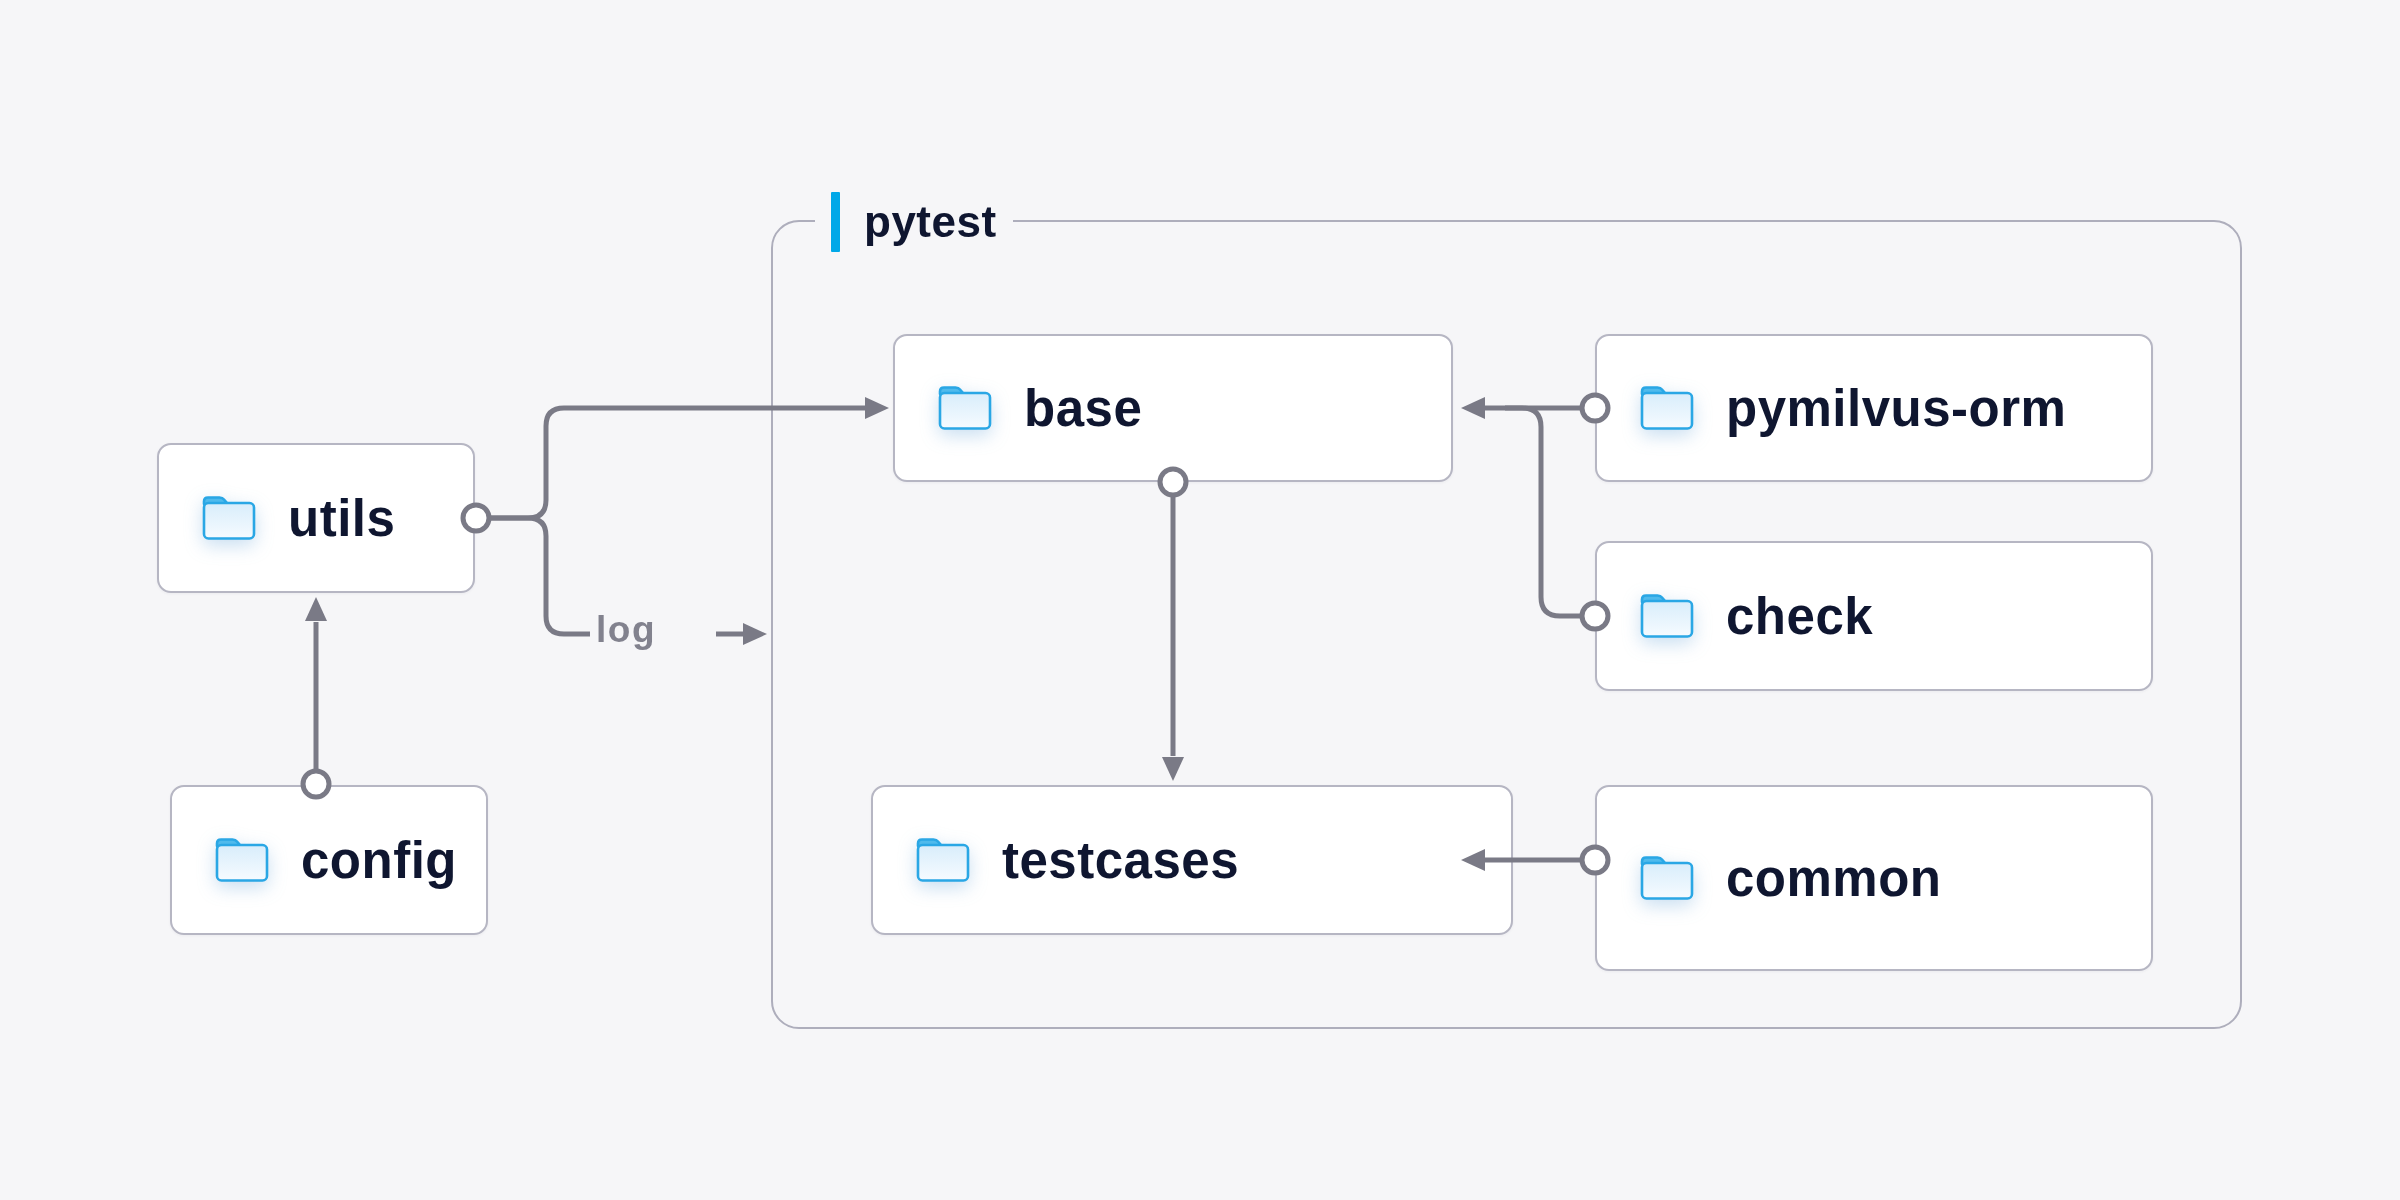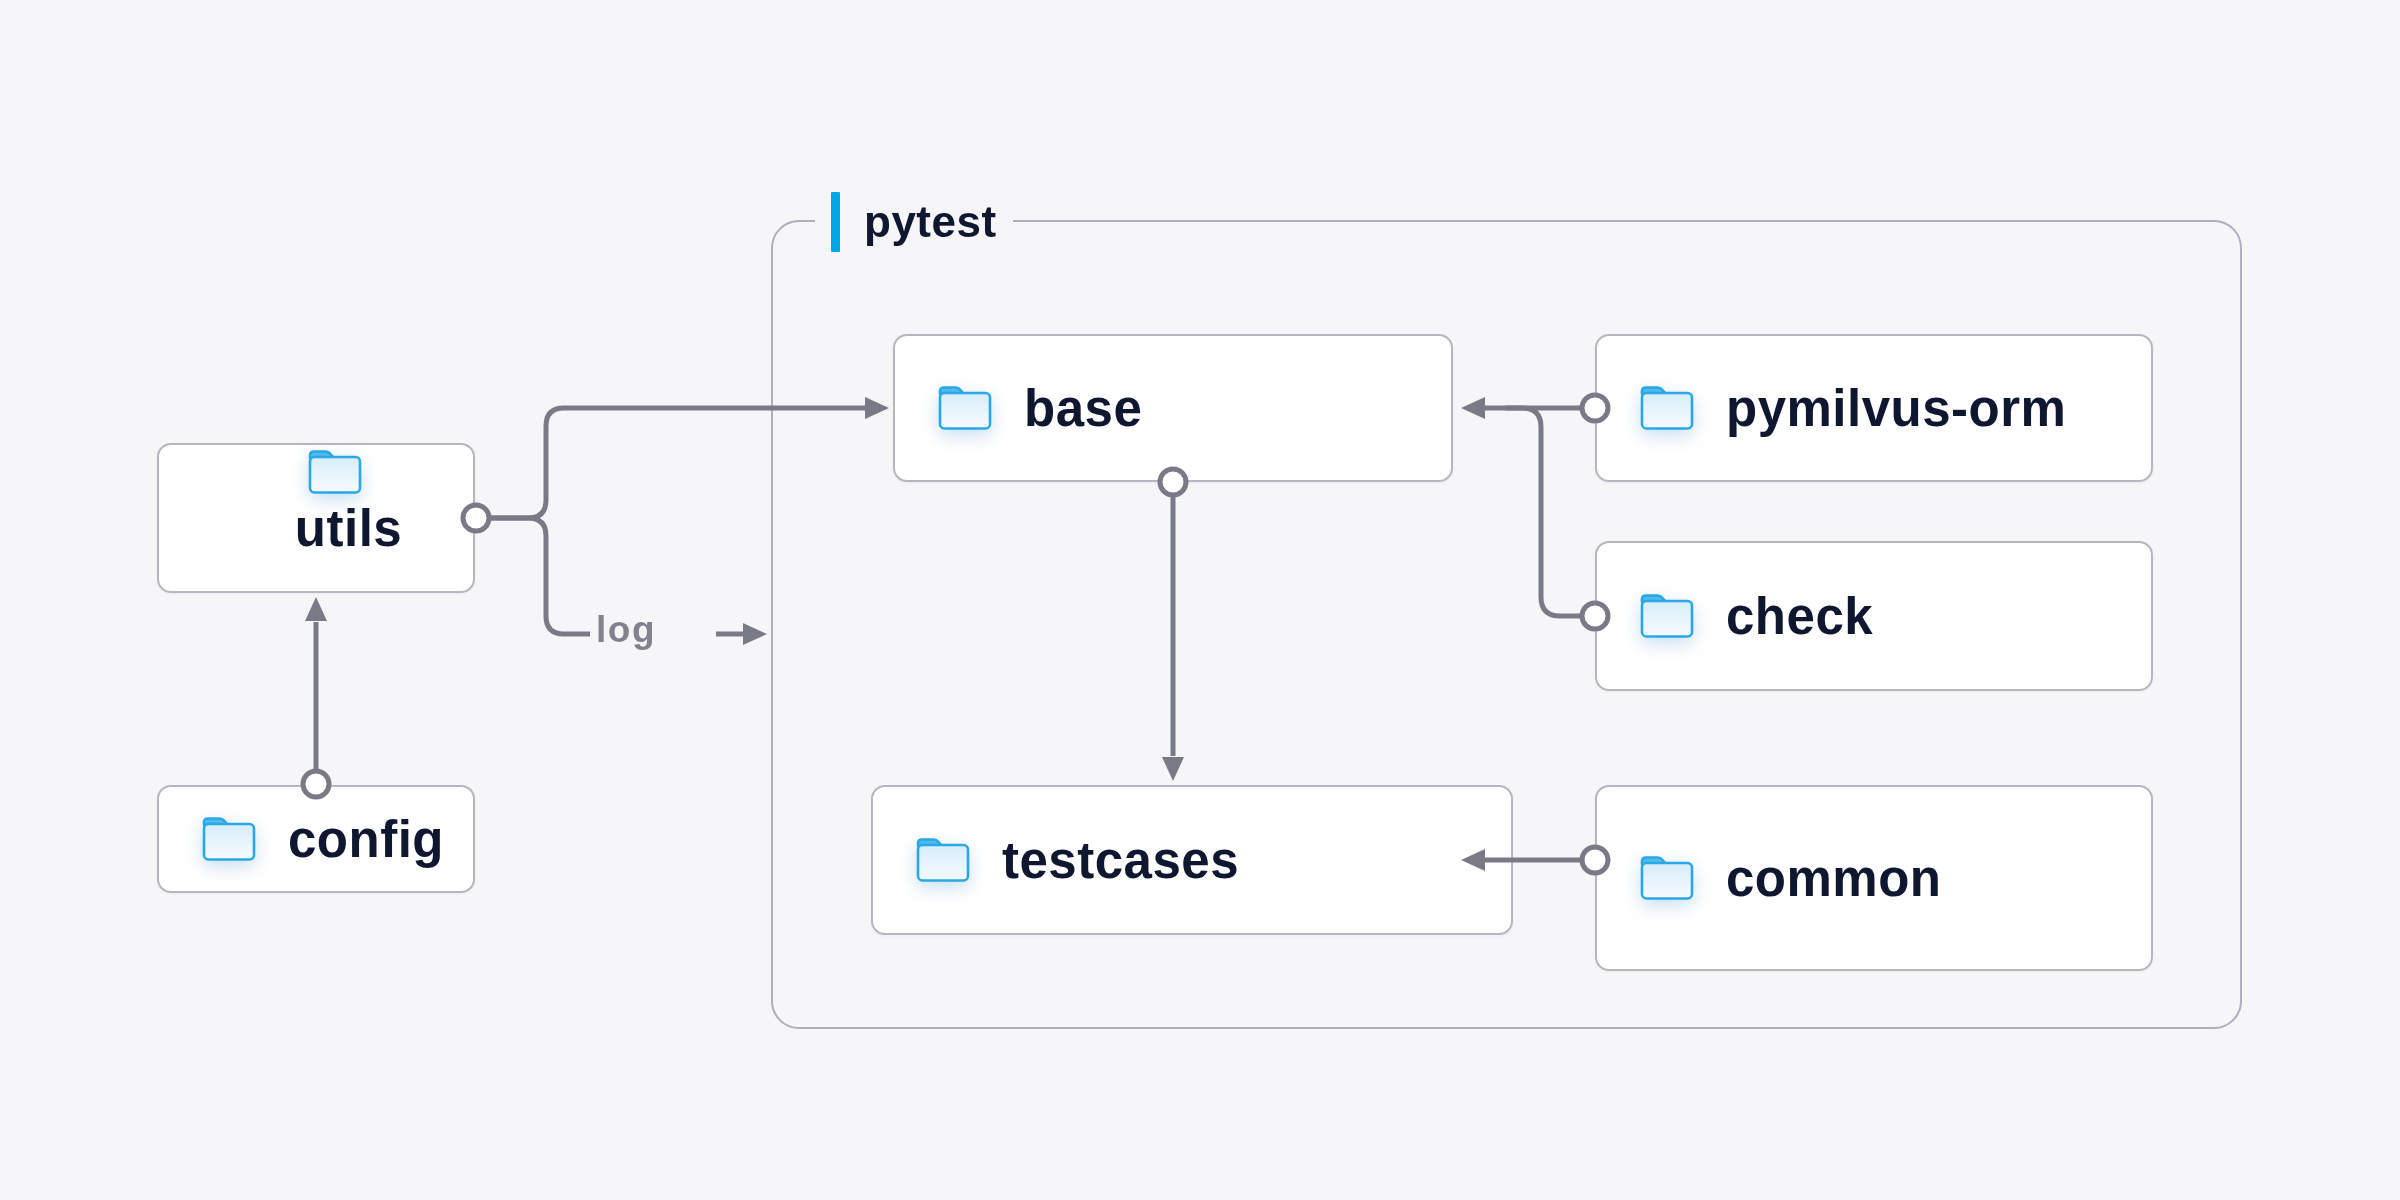--- a/index.html
+++ b/index.html
@@ -130,28 +130,28 @@
 
 <div class="stage">
 
   <div class="group" style="left:771px;top:220px;width:1471px;height:809px;">
     <div class="group-label">
       <span class="bar"></span>
       <span class="text">pytest</span>
     </div>
   </div>
 
-  <div class="node" style="left:157px;top:443px;width:318px;height:150px;flex-direction:column;">
+  <div class="node" style="left:157px;top:443px;width:318px;height:150px;">
     <svg class="folder" viewBox="0 0 64 54">
         <use href="#folder-sym"></use>
       </svg>
     <span class="label">utils</span>
   </div>
 
-  <div class="node" style="left:157px;top:785px;width:318px;height:108px;">
+  <div class="node" style="left:170px;top:785px;width:318px;height:150px;">
     <svg class="folder" viewBox="0 0 64 54">
         <use href="#folder-sym"></use>
       </svg>
     <span class="label">config</span>
   </div>
 
   <div class="node" style="left:893px;top:334px;width:560px;height:148px;">
     <svg class="folder" viewBox="0 0 64 54">
         <use href="#folder-sym"></use>
       </svg>

